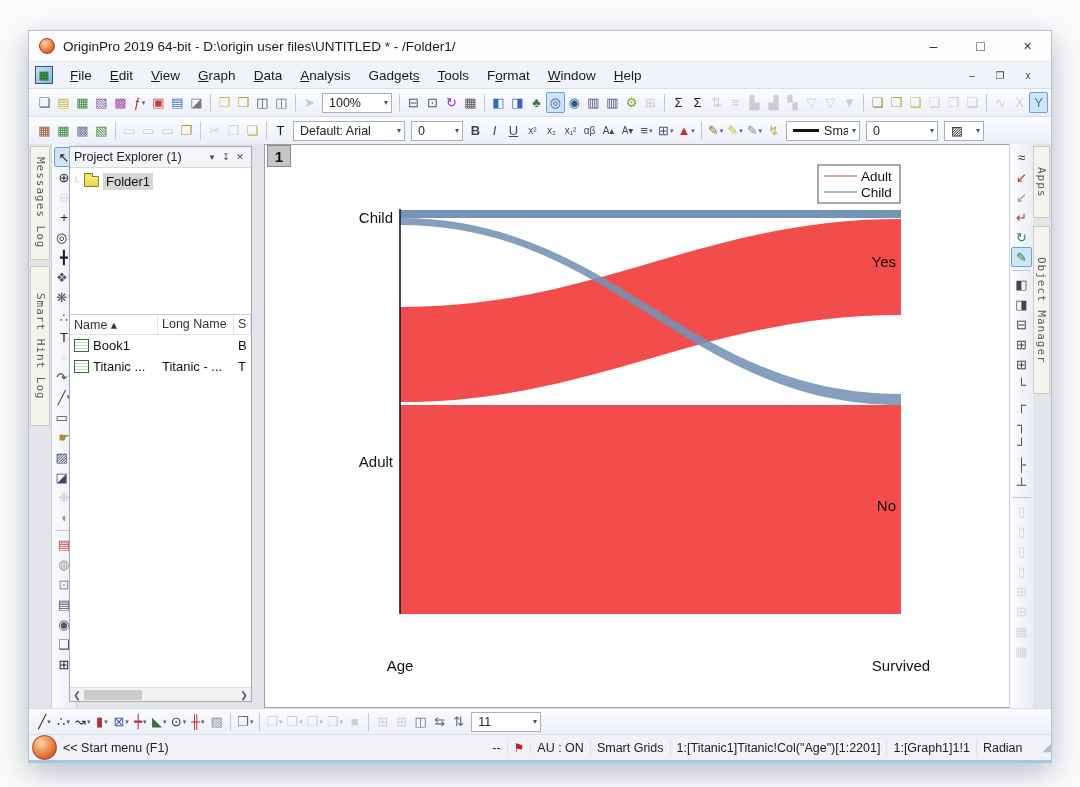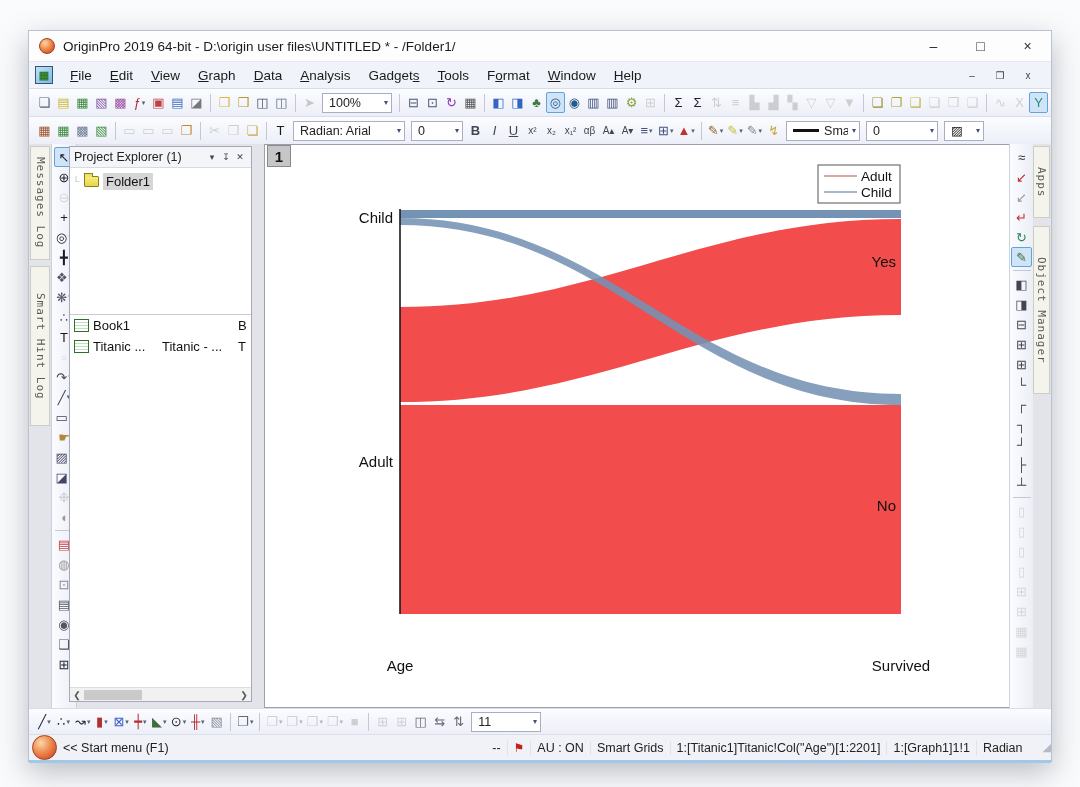--- a/index.html
+++ b/index.html
@@ -316,21 +316,21 @@
         <span class="glyph" style="color: rgb(153, 153, 153);">❐</span>
       </span>
       <span class="tbi">
         <span class="glyph" style="color: rgb(200, 168, 74);">❏</span>
       </span>
       <span class="tb-sep"></span>
       <span class="tbi">
         <span class="glyph" style="color: rgb(26, 26, 26);">T</span>
       </span>
       <span class="combo" style="width: 112px;">
-        <span class="cval">Radian: Arial</span>
+        <span class="cval">Default: Arial</span>
         <span class="carr">▾</span>
       </span>
       <span class="combo" style="width: 52px;">
         <span class="cval">0</span>
         <span class="carr">▾</span>
       </span>
       <span class="tbi">
         <span class="glyph" style="color: rgb(68, 68, 85); font-weight: bold;">B</span>
       </span>
       <span class="tbi">
@@ -505,20 +505,25 @@
         <span class="pe-hbtn">✕</span>
       </div>
       <div class="pe-tree">
           <span class="tree-row selected">
             <span class="conn">└</span>
             <span class="folder-icon"></span>
             <span class="lbl">Folder1</span>
           </span>
         </div>
       <div class="pe-files">
+        <div class="pf-grid pf-head">
+            <span class="cell">Name ▴</span>
+            <span class="cell">Long Name</span>
+            <span class="cell">S</span>
+          </div>
         <div>
             <span class="pf-grid pf-row">
               <span class="cell">
                 <span class="wb-icon"></span>
                 <span>Book1</span>
               </span>
               <span class="cell"></span>
               <span class="cell">B</span>
             </span>
             <span class="pf-grid pf-row">

